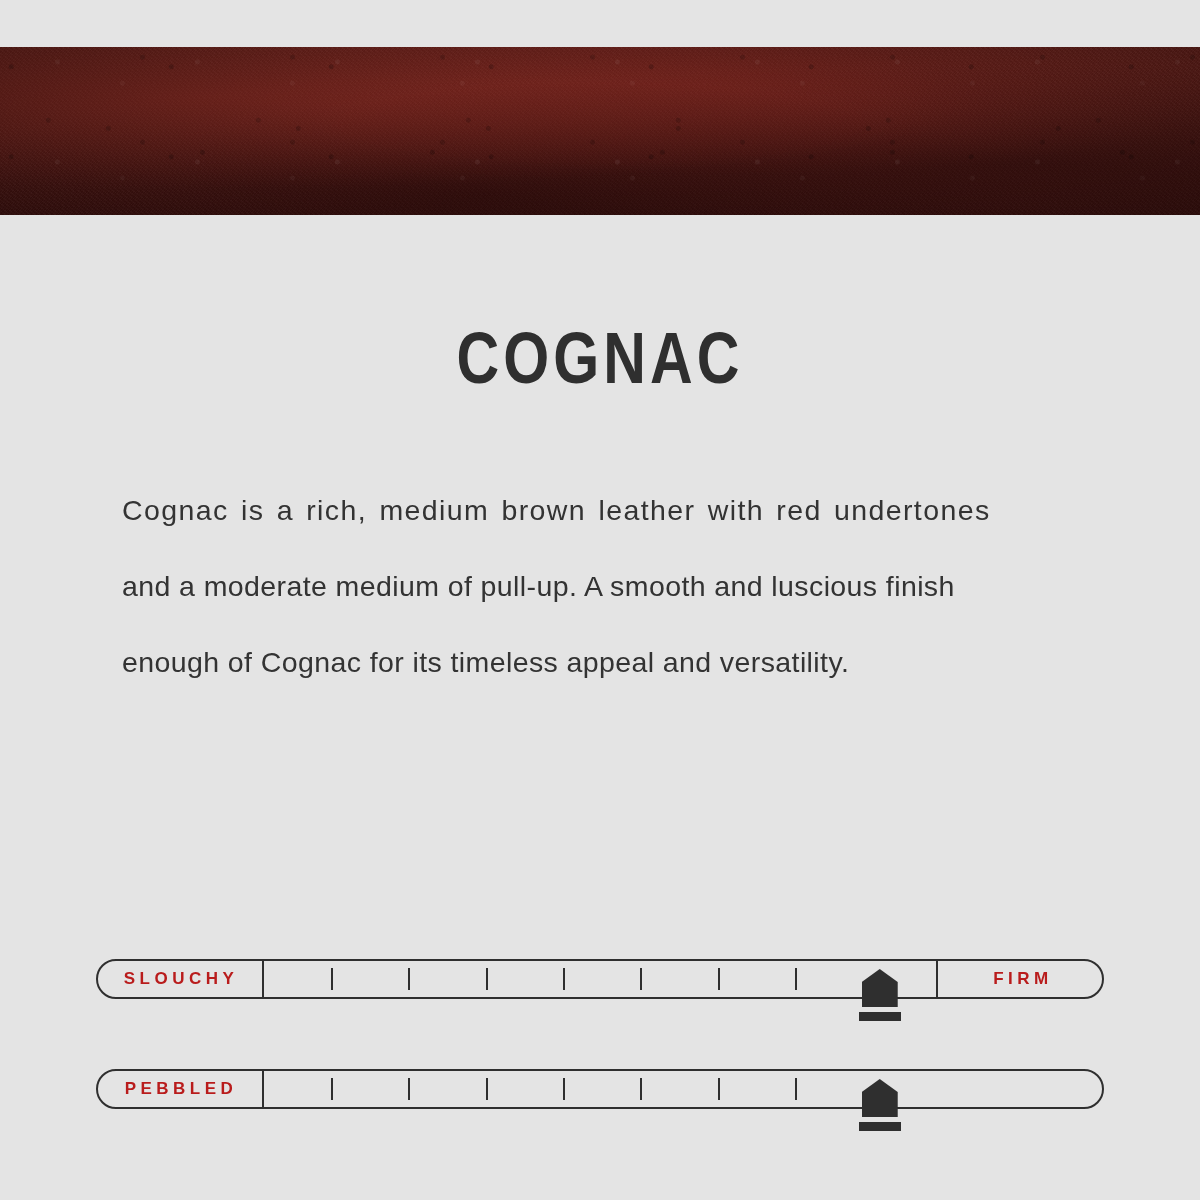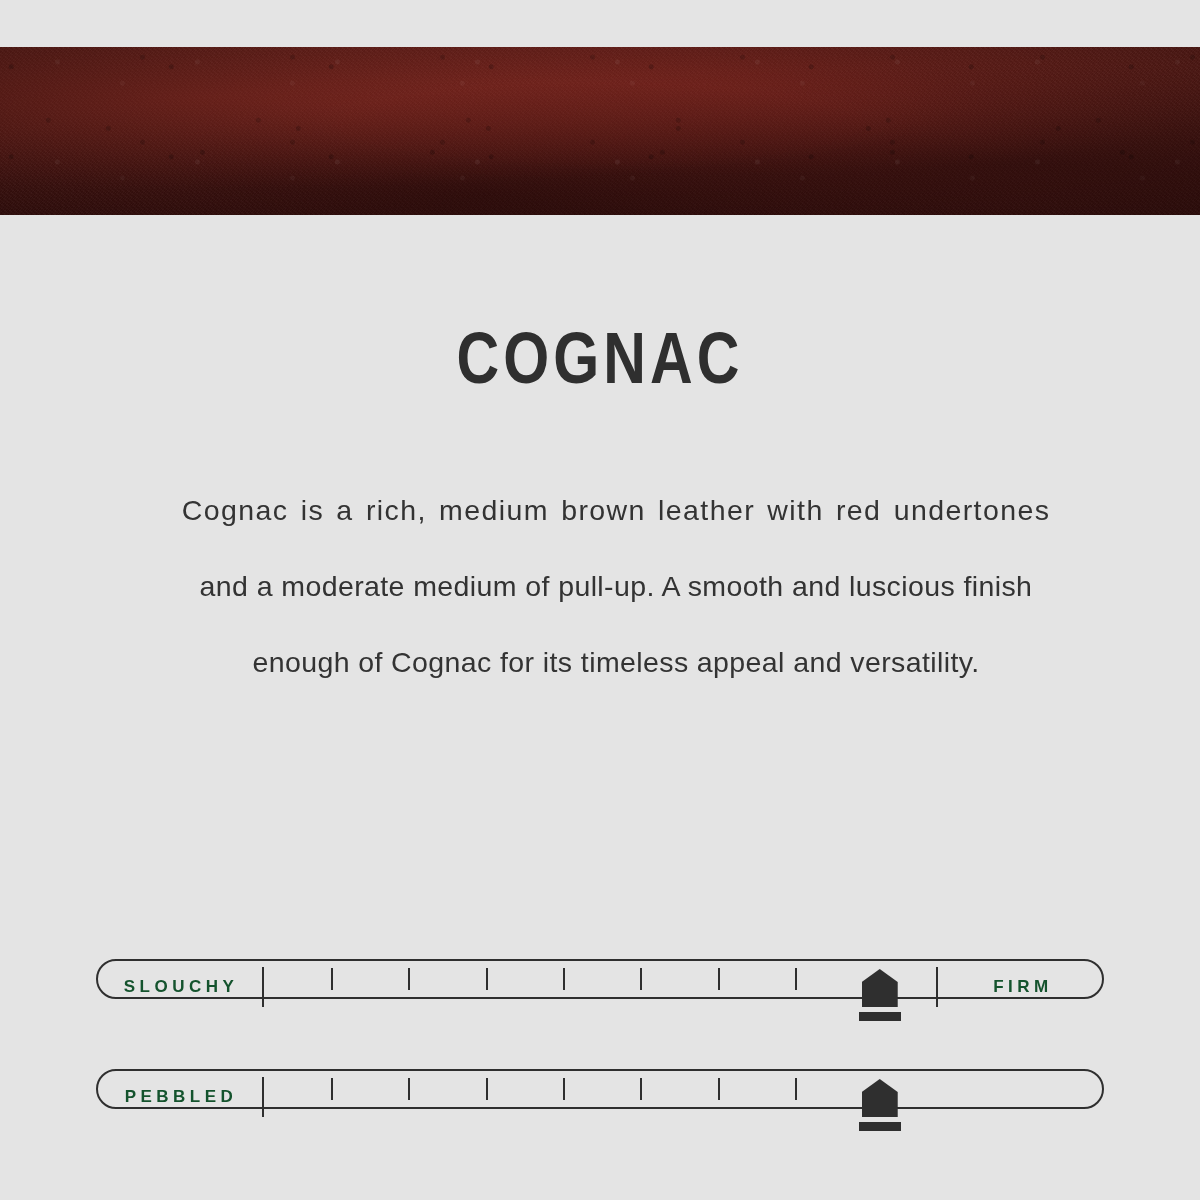--- a/index.html
+++ b/index.html
@@ -73,23 +73,22 @@
     letter-spacing: 5px;
     color: #2f2f2f;
     transform: scaleX(0.82);
     line-height: 1;
   }
 
   
   .body-copy {
     position: absolute;
     top: 425px;
-    left: 146px;
+    left: 122px;
     width: 940px;
-    text-align: center;
     color: #333333;
     font-size: 28.5px;
     line-height: 76px;
     letter-spacing: 0.4px;
     font-weight: 400;
   }
   .body-copy .line {
     display: block;
     white-space: nowrap;
   }
@@ -111,29 +110,29 @@
   .scale-track {
     position: absolute;
     inset: 0;
     border: 2px solid #2f2f2f;
     border-radius: 20px;
     box-sizing: border-box;
     background: transparent;
   }
   .scale-label {
     position: absolute;
-    top: 8px;
+    top: 0;
     height: 40px;
     display: flex;
     align-items: center;
     justify-content: center;
     font-size: 17px;
     font-weight: bold;
     letter-spacing: 4.5px;
-    color: #14532d;
+    color: #b91c1c;
     box-sizing: border-box;
     text-indent: 4px;
   }
   .scale-label.left {
     left: 0;
     width: 168px;
     border-right: 2px solid #2f2f2f;
   }
   .scale-label.right {
     right: 0;

